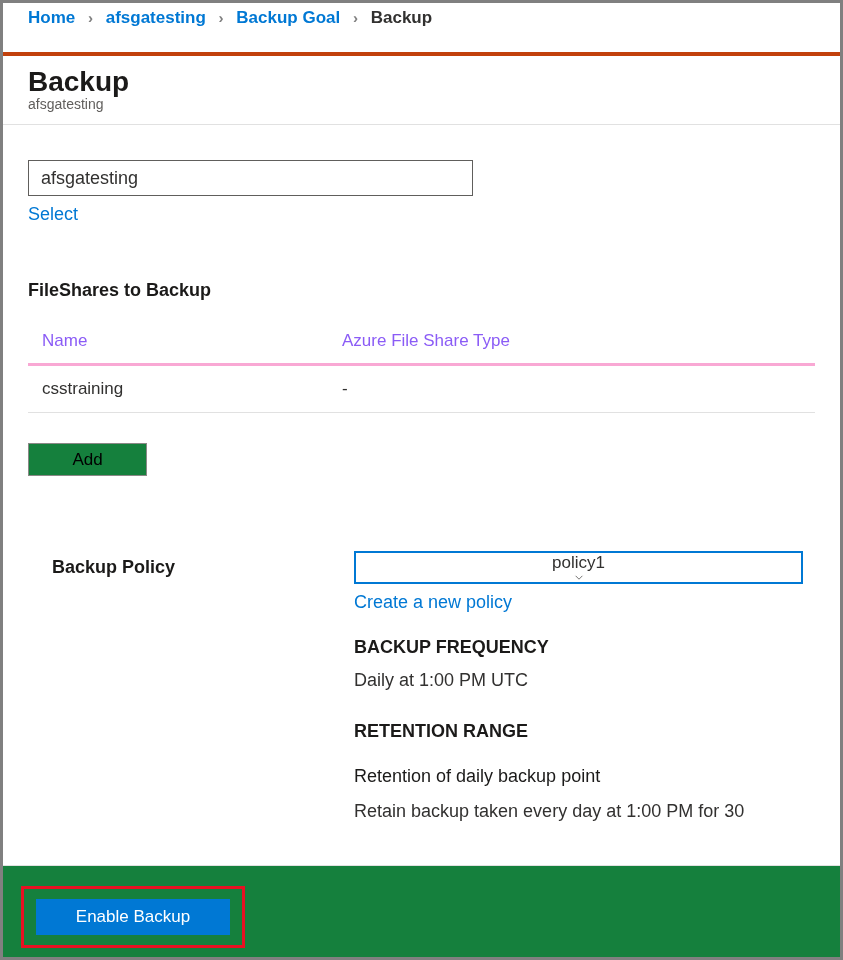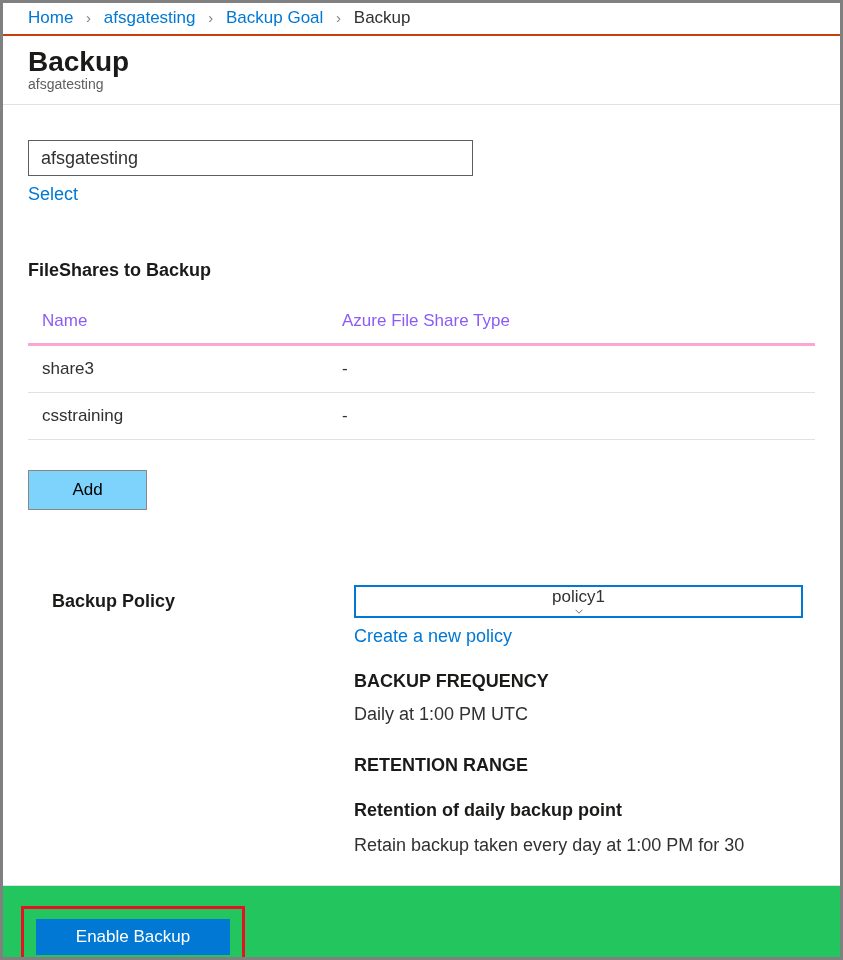--- a/index.html
+++ b/index.html
@@ -8,23 +8,24 @@
       font-size: 15px;
       color: #323130;
       background: #fff;
       width: 843px;
       height: 960px;
       border: 3px solid #808080;
       position: relative;
       overflow: hidden;
     }
     .breadcrumb {
-      padding: 5px 25px 6px 25px;
+      padding: 5px 25px 24px 25px;
       font-size: 17px;
-      border-bottom: 2px solid #c2410c;
+      border-bottom: 4px solid #c2410c;
+      font-weight: bold;
     }
     .breadcrumb-link { color: #0078d4; cursor: pointer; }
     .breadcrumb-sep { color: #808080; margin: 0 8px; font-size: 15px; }
     .breadcrumb-current { color: #323130; }
     .header {
       padding: 10px 25px 12px 25px;
       border-bottom: 1px solid #e1e1e1;
     }
     .page-title { font-size: 28px; font-weight: 600; color: #1b1a19; }
     .page-subtitle { font-size: 14px; color: #605e5c; margin-top: -2px; }
@@ -53,22 +54,22 @@
       border-bottom: 3px solid #f9a8d4;
     }
     .table td {
       padding: 13px 14px;
       font-size: 17px;
       color: #323130;
       border-bottom: 1px solid #e1e1e1;
     }
     .add-button {
       width: 119px;
-      height: 40px;
-      background: #7dd3fc;
+      height: 33px;
+      background: #15803d;
       border: 1px solid #8a8886;
       font-size: 17px;
       font-family: inherit;
       cursor: pointer;
     }
     .policy-section { display: flex; align-items: flex-start; margin-top: 75px; margin-left: 24px; }
     .dropdown {
       width: 449px;
       height: 33px;
       border: 2px solid #0078d4;
@@ -80,29 +81,29 @@
       justify-content: space-between;
       cursor: pointer;
       background: #fff;
       flex-direction: column;
     }
     .chevron-down { width: 16px; height: 16px; }
     .policy-details { margin-top: 10px; }
     .policy-subheading { font-size: 18px; font-weight: 700; color: #1b1a19; margin-top: 30px; margin-bottom: 12px; }
     .policy-subheading.first { margin-top: 24px; }
     .policy-text { font-size: 18px; color: #323130; margin-bottom: 0; }
-    .policy-bold { font-size: 18px; font-weight: 700; color: #1b1a19; margin-top: 24px; margin-bottom: 14px; }
+    .policy-bold { font-size: 18px; font-weight: 400; color: #1b1a19; margin-top: 24px; margin-bottom: 14px; }
     .footer {
       position: absolute;
       bottom: 0;
       left: 0;
       right: 0;
-      height: 72px;
+      height: 92px;
       border-top: 1px solid #e1e1e1;
-      background: #22c55e;
+      background: #15803d;
       padding: 20px 18px;
     }
     .highlight-box {
       border: 3px solid #e81123;
       display: inline-block;
       padding: 10px 12px;
     }
     .primary-button {
       background: #0078d4;
       color: #fff;
@@ -146,24 +147,20 @@
 
   <table class="table">
     <thead>
       <tr>
         <th style="width:300px;">Name</th>
         <th>Azure File Share Type</th>
       </tr>
     </thead>
     <tbody>
       <tr>
-        <td>share3</td>
-        <td>-</td>
-      </tr>
-      <tr>
         <td>csstraining</td>
         <td>-</td>
       </tr>
     </tbody>
   </table>
 
   <button class="add-button">Add</button>
 
   <div class="policy-section">
     <div class="field-label">Backup Policy</div>

